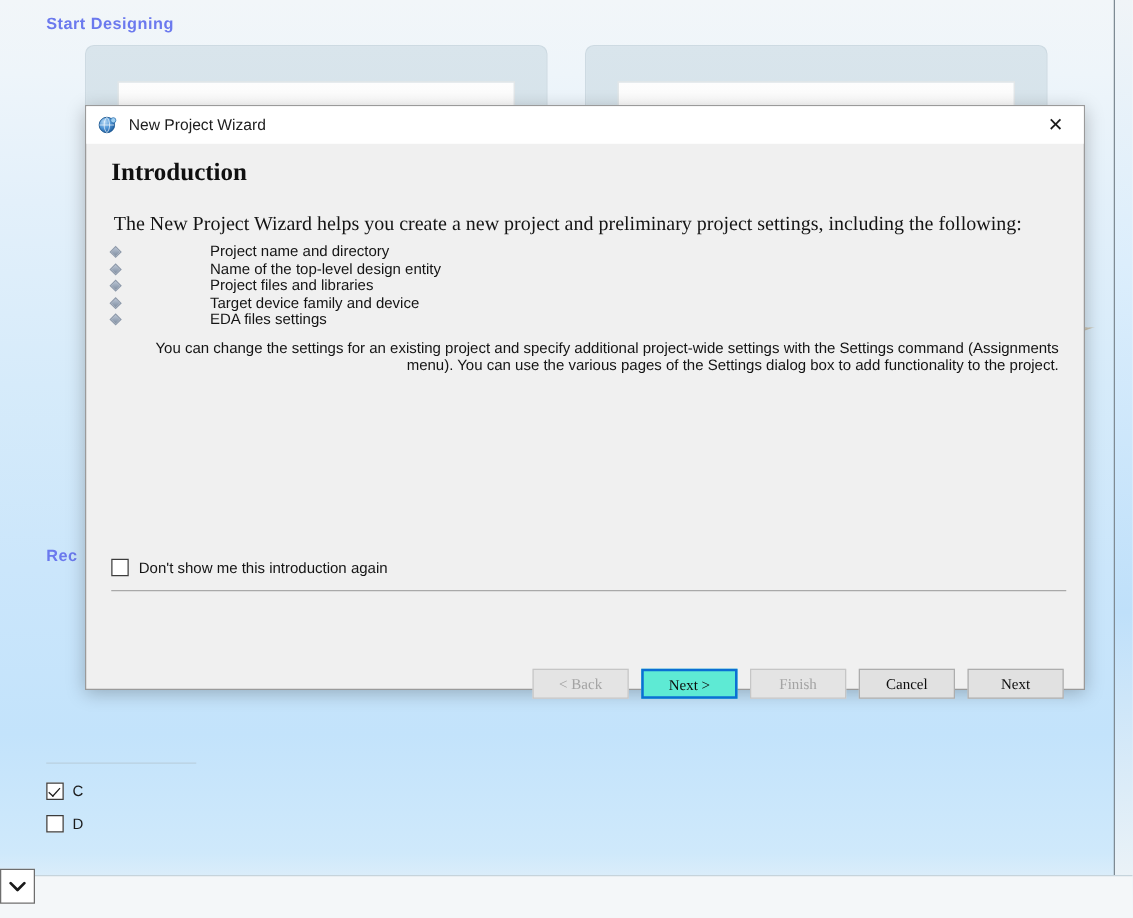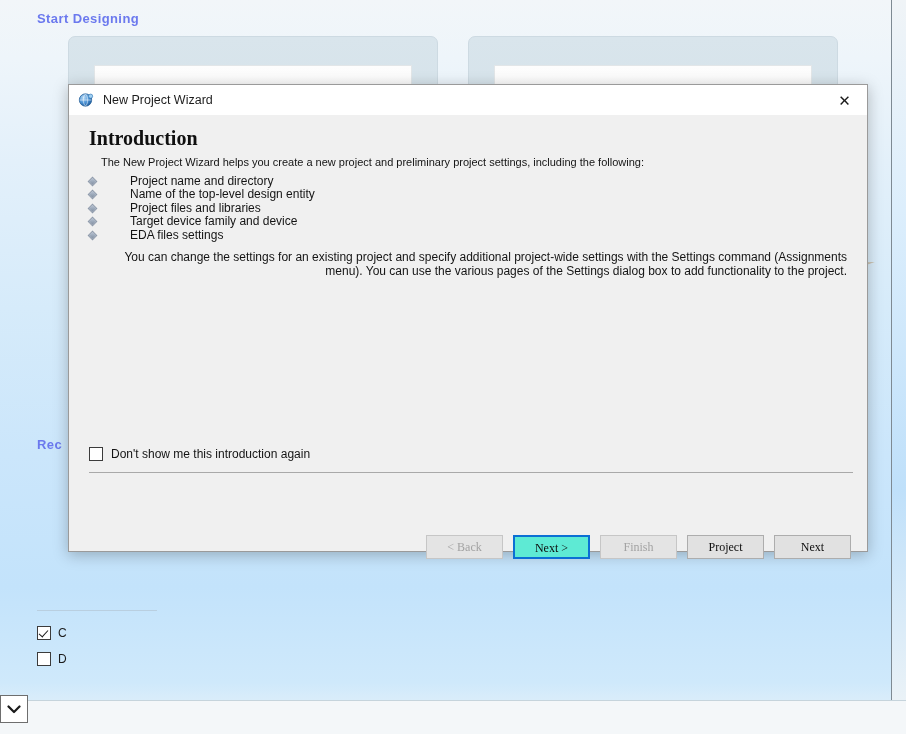--- a/index.html
+++ b/index.html
@@ -149,43 +149,44 @@
   #dialog-body {
     flex: 1 1 auto; position: relative;
     padding: 12px 20px 0 20px;
   }
 
   #page-heading {
     font-family: "Liberation Serif", serif;
     font-weight: bold;
     font-size: 20px;
     color: #101010;
-    margin: 0 0 6px 0;
+    margin: 0 0 21px 0;
   }
 
   #intro-paragraph {
-    font-size: 11px; color: #141414;
+    font-size: 16px; color: #141414;
     line-height: 1.15;
-    margin: 0 0 6px 12px;
+    margin: 0 0 6px 2px;
+    font-family: Liberation Serif, serif;
   }
 
   #feature-list { list-style: none; margin: 0 0 8px 0; padding: 0; }
   #feature-list li {
     display: flex; align-items: flex-start;
     font-size: 12px; color: #141414;
     height: 13.5px; line-height: 13.5px;
   }
   .bullet-diamond {
     flex: 0 0 auto; width: 7px; height: 7px;
     margin-top: 3px; margin-right: 0;
     background: linear-gradient(135deg,#b8c4d4 0%, #7f8da0 100%);
     transform: rotate(45deg);
     border: 1px solid #8e9aab;
   }
-  .bullet-label { margin-left: 34px; white-space: nowrap; text-align: center; }
+  .bullet-label { margin-left: 72px; white-space: nowrap; text-align: center; }
 
   #closing-paragraph {
     font-size: 12px; color: #141414;
     line-height: 1.18; margin: 0;
     max-width: 760px;
     text-align: right;
   }
 
   #dont-show-row {
     position: absolute; left: 20px; bottom: 46px;
@@ -344,16 +345,16 @@
       <span>Don't show me this introduction again</span>
     </label>
 
     <div id="dialog-separator"></div>
   </div>
 
   <div id="dialog-footer">
     <button class="dlg-button disabled">&lt; Back</button>
     <button class="dlg-button primary">Next &gt;</button>
     <button class="dlg-button disabled">Finish</button>
-    <button class="dlg-button">Project</button>
+    <button class="dlg-button">Cancel</button>
     <button class="dlg-button">Next</button>
   </div>
 </div>
 
 </body></html>

